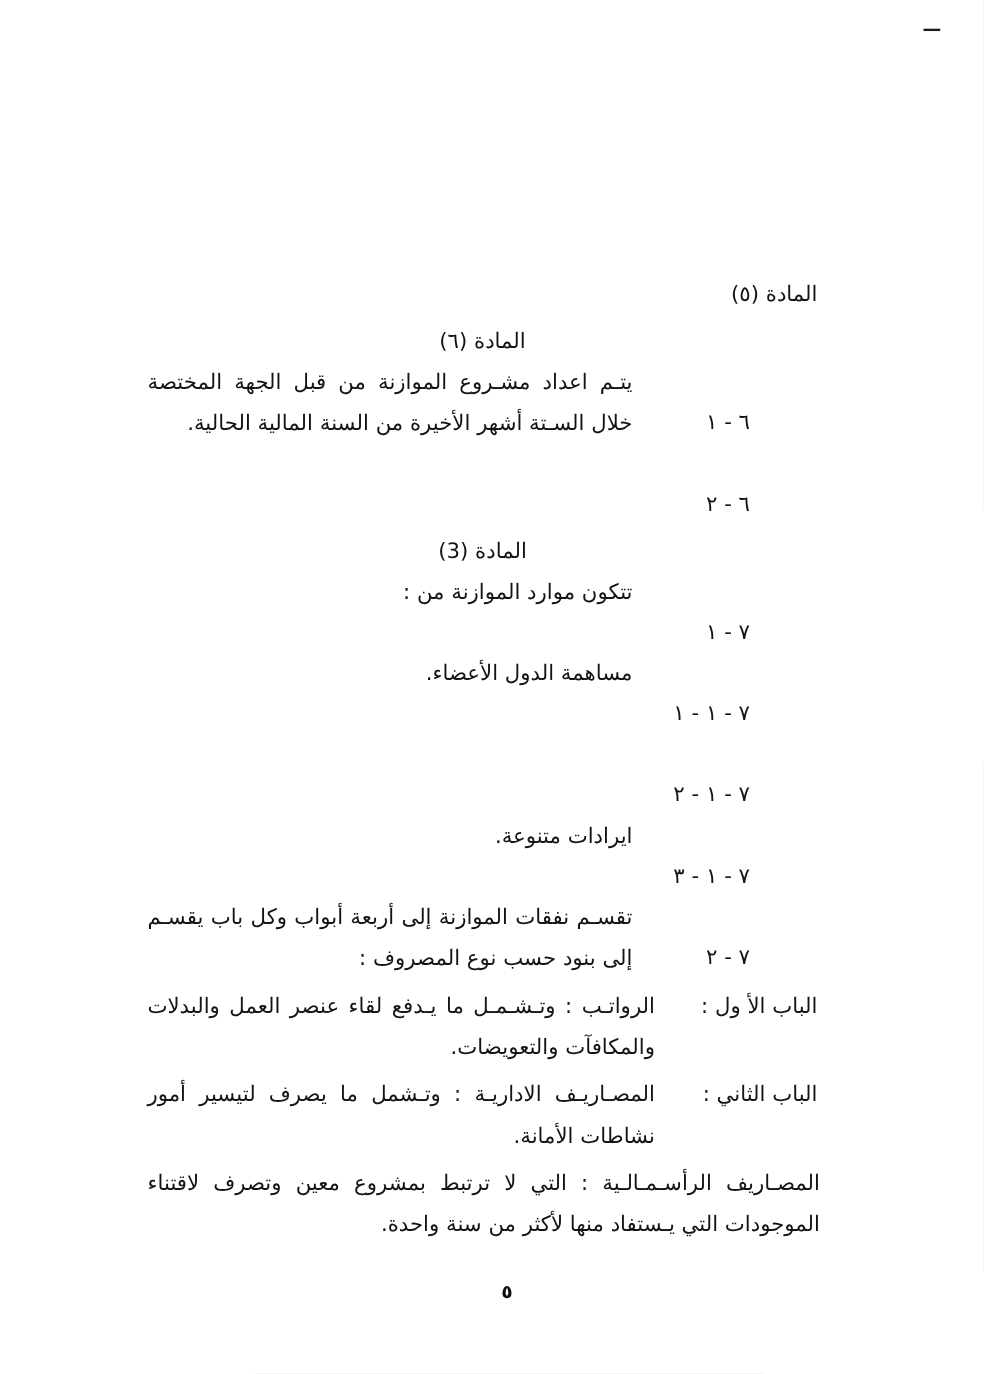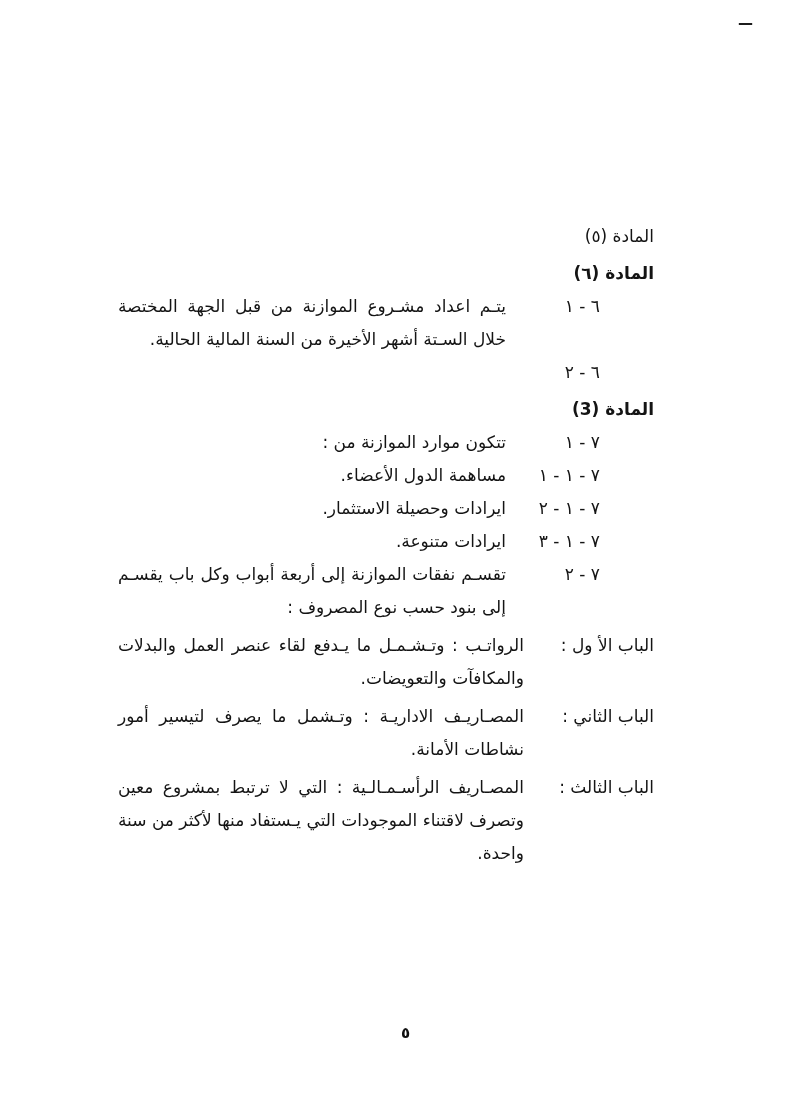--- a/index.html
+++ b/index.html
@@ -42,33 +42,34 @@
     white-space: nowrap;
     font-weight: normal;
     padding-right: 2px;
     box-sizing: border-box;
   }
   .art-body {
     flex: 1;
     text-align: justify;
   }
   .head-row {
-    font-weight: bold;
-    text-align: right;
+    font-weight: normal;
+    text-align: center;
     padding-right: 2px;
     margin-top: 4px;
   }
   .clause-row { margin-top: 0px; }
   .num {
     width: 150px;
     flex-shrink: 0;
     box-sizing: border-box;
     padding-right: 56px;
     text-align: right;
     white-space: nowrap;
+    margin-top: 32px;
   }
   .clause-body {
     flex: 1;
     text-align: justify;
   }
   .chapter-row { margin-top: 5px; }
   .bab-label {
     width: 132px;
     flex-shrink: 0;
     white-space: nowrap;
@@ -119,21 +120,20 @@
       <div class="clause-body">تتكون موارد الموازنة من :</div>
     </div>
 
     <div class="row clause-row">
       <div class="num">٧ - ١ - ١</div>
       <div class="clause-body">مساهمة الدول الأعضاء.</div>
     </div>
 
     <div class="row clause-row">
       <div class="num">٧ - ١ - ٢</div>
-      <div class="clause-body">ايرادات وحصيلة الاستثمار.</div>
     </div>
 
     <div class="row clause-row">
       <div class="num">٧ - ١ - ٣</div>
       <div class="clause-body">ايرادات متنوعة.</div>
     </div>
 
     <div class="row clause-row">
       <div class="num">٧ - ٢</div>
       <div class="clause-body">تقسـم نفقات الموازنة إلى أربعة أبواب وكل باب يقسـم إلى بنود حسب نوع المصروف :</div>
@@ -143,21 +143,20 @@
       <div class="bab-label">الباب الأ ول :</div>
       <div class="bab-body">الرواتـب : وتـشـمـل ما يـدفع لقاء عنصر العمل والبدلات والمكافآت والتعويضات.</div>
     </div>
 
     <div class="row chapter-row">
       <div class="bab-label">الباب الثاني :</div>
       <div class="bab-body">المصـاريـف الاداريـة : وتـشمل ما يصرف لتيسير أمور نشاطات الأمانة.</div>
     </div>
 
     <div class="row chapter-row">
-      <div class="bab-label">الباب الثالث :</div>
       <div class="bab-body">المصـاريف الرأسـمـالـية : التي لا ترتبط بمشروع معين وتصرف لاقتناء الموجودات التي يـستفاد منها لأكثر من سنة واحدة.</div>
     </div>
 
   </div>
 
   <div class="page-number">٥</div>
 
 </div>
 
 </body></html>

